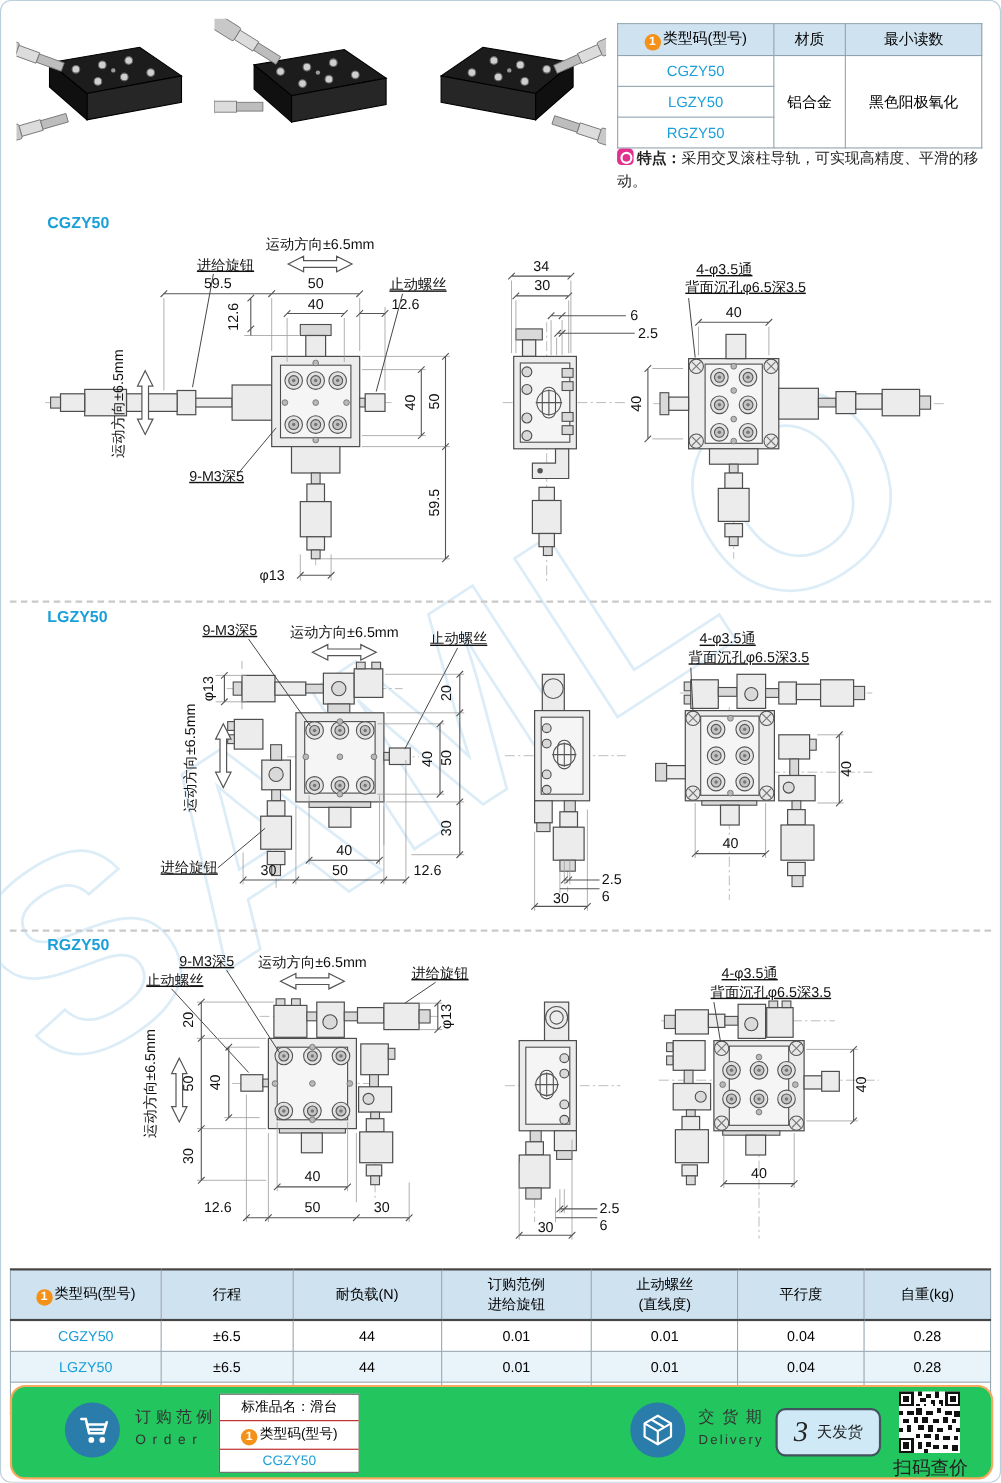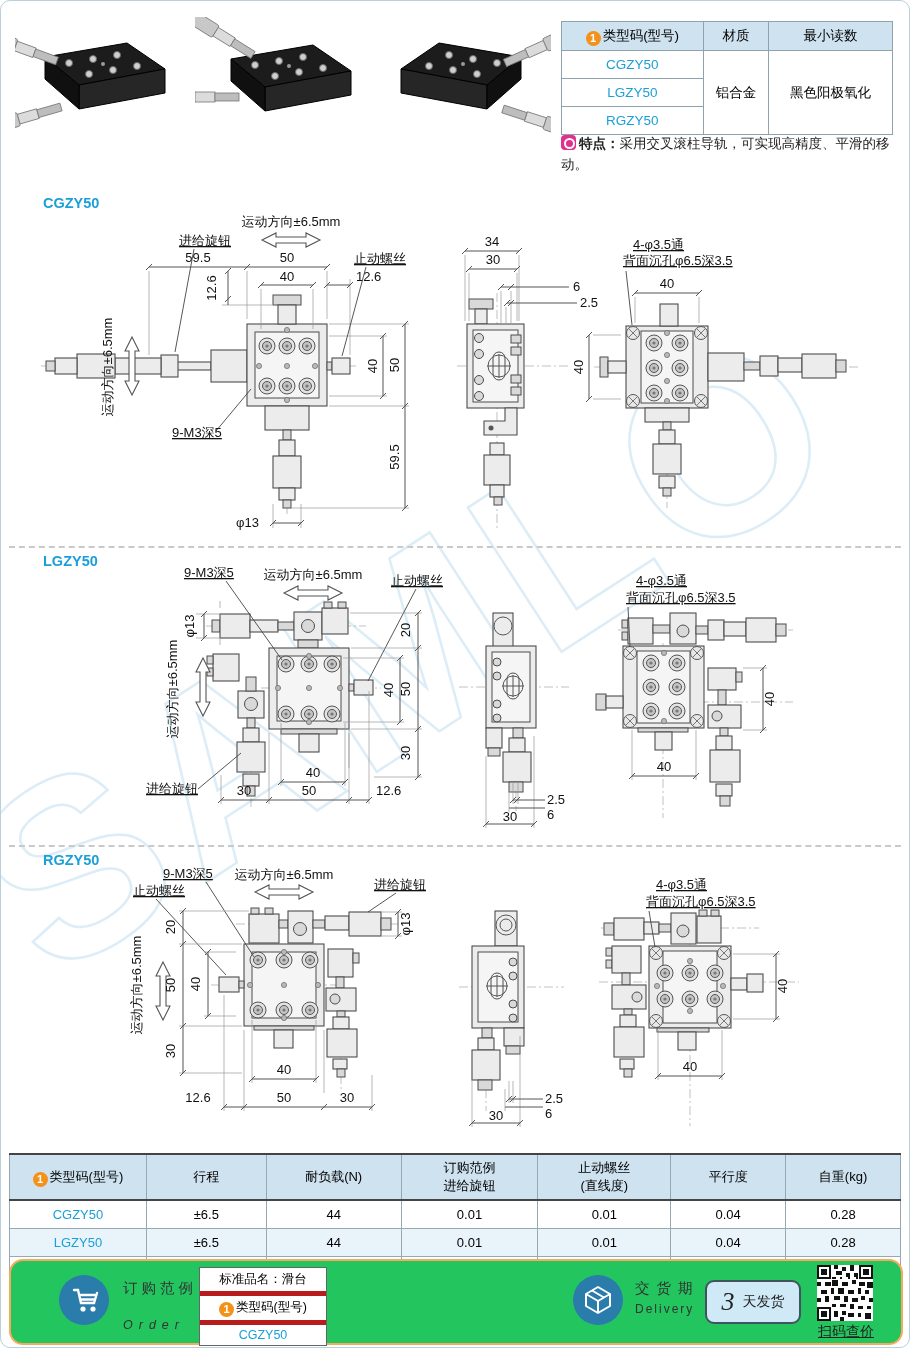--- a/index.html
+++ b/index.html
@@ -33,32 +33,32 @@
   .spec th{background:#cfe2f0;font-weight:normal;border-left:1px solid #98a8b2;border-right:1px solid #98a8b2;padding:4px 2px;height:36px;}
   .spec td{text-align:center;border:1px solid #98a8b2;height:25px;}
   .spec .top{border-top:2px solid #444;}
   .spec .hb{border-bottom:2px solid #444;}
   .spec .bot{border-bottom:2px solid #444;}
   .spec tr.alt td{background:#e8f3fa;}
   .footer{position:absolute;left:8px;top:1258px;width:890px;height:82px;border:2px solid #f5aa60;border-radius:14px;background:#22c55e;}
   .circ{position:absolute;width:50px;height:50px;border-radius:50%;background:#2a7cab;display:flex;align-items:center;justify-content:center;}
   .o-titles{position:absolute;left:112px;top:18px;color:#333;}
   .o-cn{font-size:14.5px;letter-spacing:4px;}
-  .o-en{font-size:12.5px;letter-spacing:6px;margin-top:20px;font-style:italic;}
+  .o-en{font-size:12.5px;letter-spacing:6px;margin-top:4px;}
   .ex-box{position:absolute;left:188px;top:6px;width:126px;border:1.5px solid #666;background:#fff;font-size:12.5px;text-align:center;}
-  .ex-box>div{padding:3px 4px;border-bottom:5px solid #b91c1c;}
+  .ex-box>div{padding:3px 4px;border-bottom:1px solid #b91c1c;}
   .ex-box>div:last-child{border-bottom:none;}
   .d-titles{position:absolute;left:624px;top:18px;color:#333;}
   .d-cn{font-size:14.5px;letter-spacing:7px;}
   .d-en{font-size:12px;letter-spacing:2px;margin-top:4px;}
   .d-badge{position:absolute;left:694px;top:19px;width:92px;height:40px;border:2px solid #41545e;border-radius:9px;background:#cfe9f7;display:flex;align-items:center;justify-content:center;gap:8px;}
   .d-badge .n{font-size:26px;font-style:italic;font-family:"Liberation Serif",serif;color:#222;}
   .d-badge .u{font-size:14px;color:#222;}
   .qr{position:absolute;left:806px;top:4px;}
-  .qr-cap{position:absolute;left:800px;top:62px;width:70px;text-align:center;font-size:14px;color:#222;text-decoration:underline;}
+  .qr-cap{position:absolute;left:800px;top:62px;width:70px;text-align:center;font-size:17px;color:#222;}
 </style>
 </head>
 <body>
 
 <div class="page">
 
   <svg class="wm" width="908" height="1346">
     <text x="454" y="720" font-size="250" font-weight="bold" text-anchor="middle" fill="none" stroke="#dcedf8" stroke-width="2.5" letter-spacing="12" transform="rotate(-33 454 720)">SAMLO</text>
   </svg>
 

